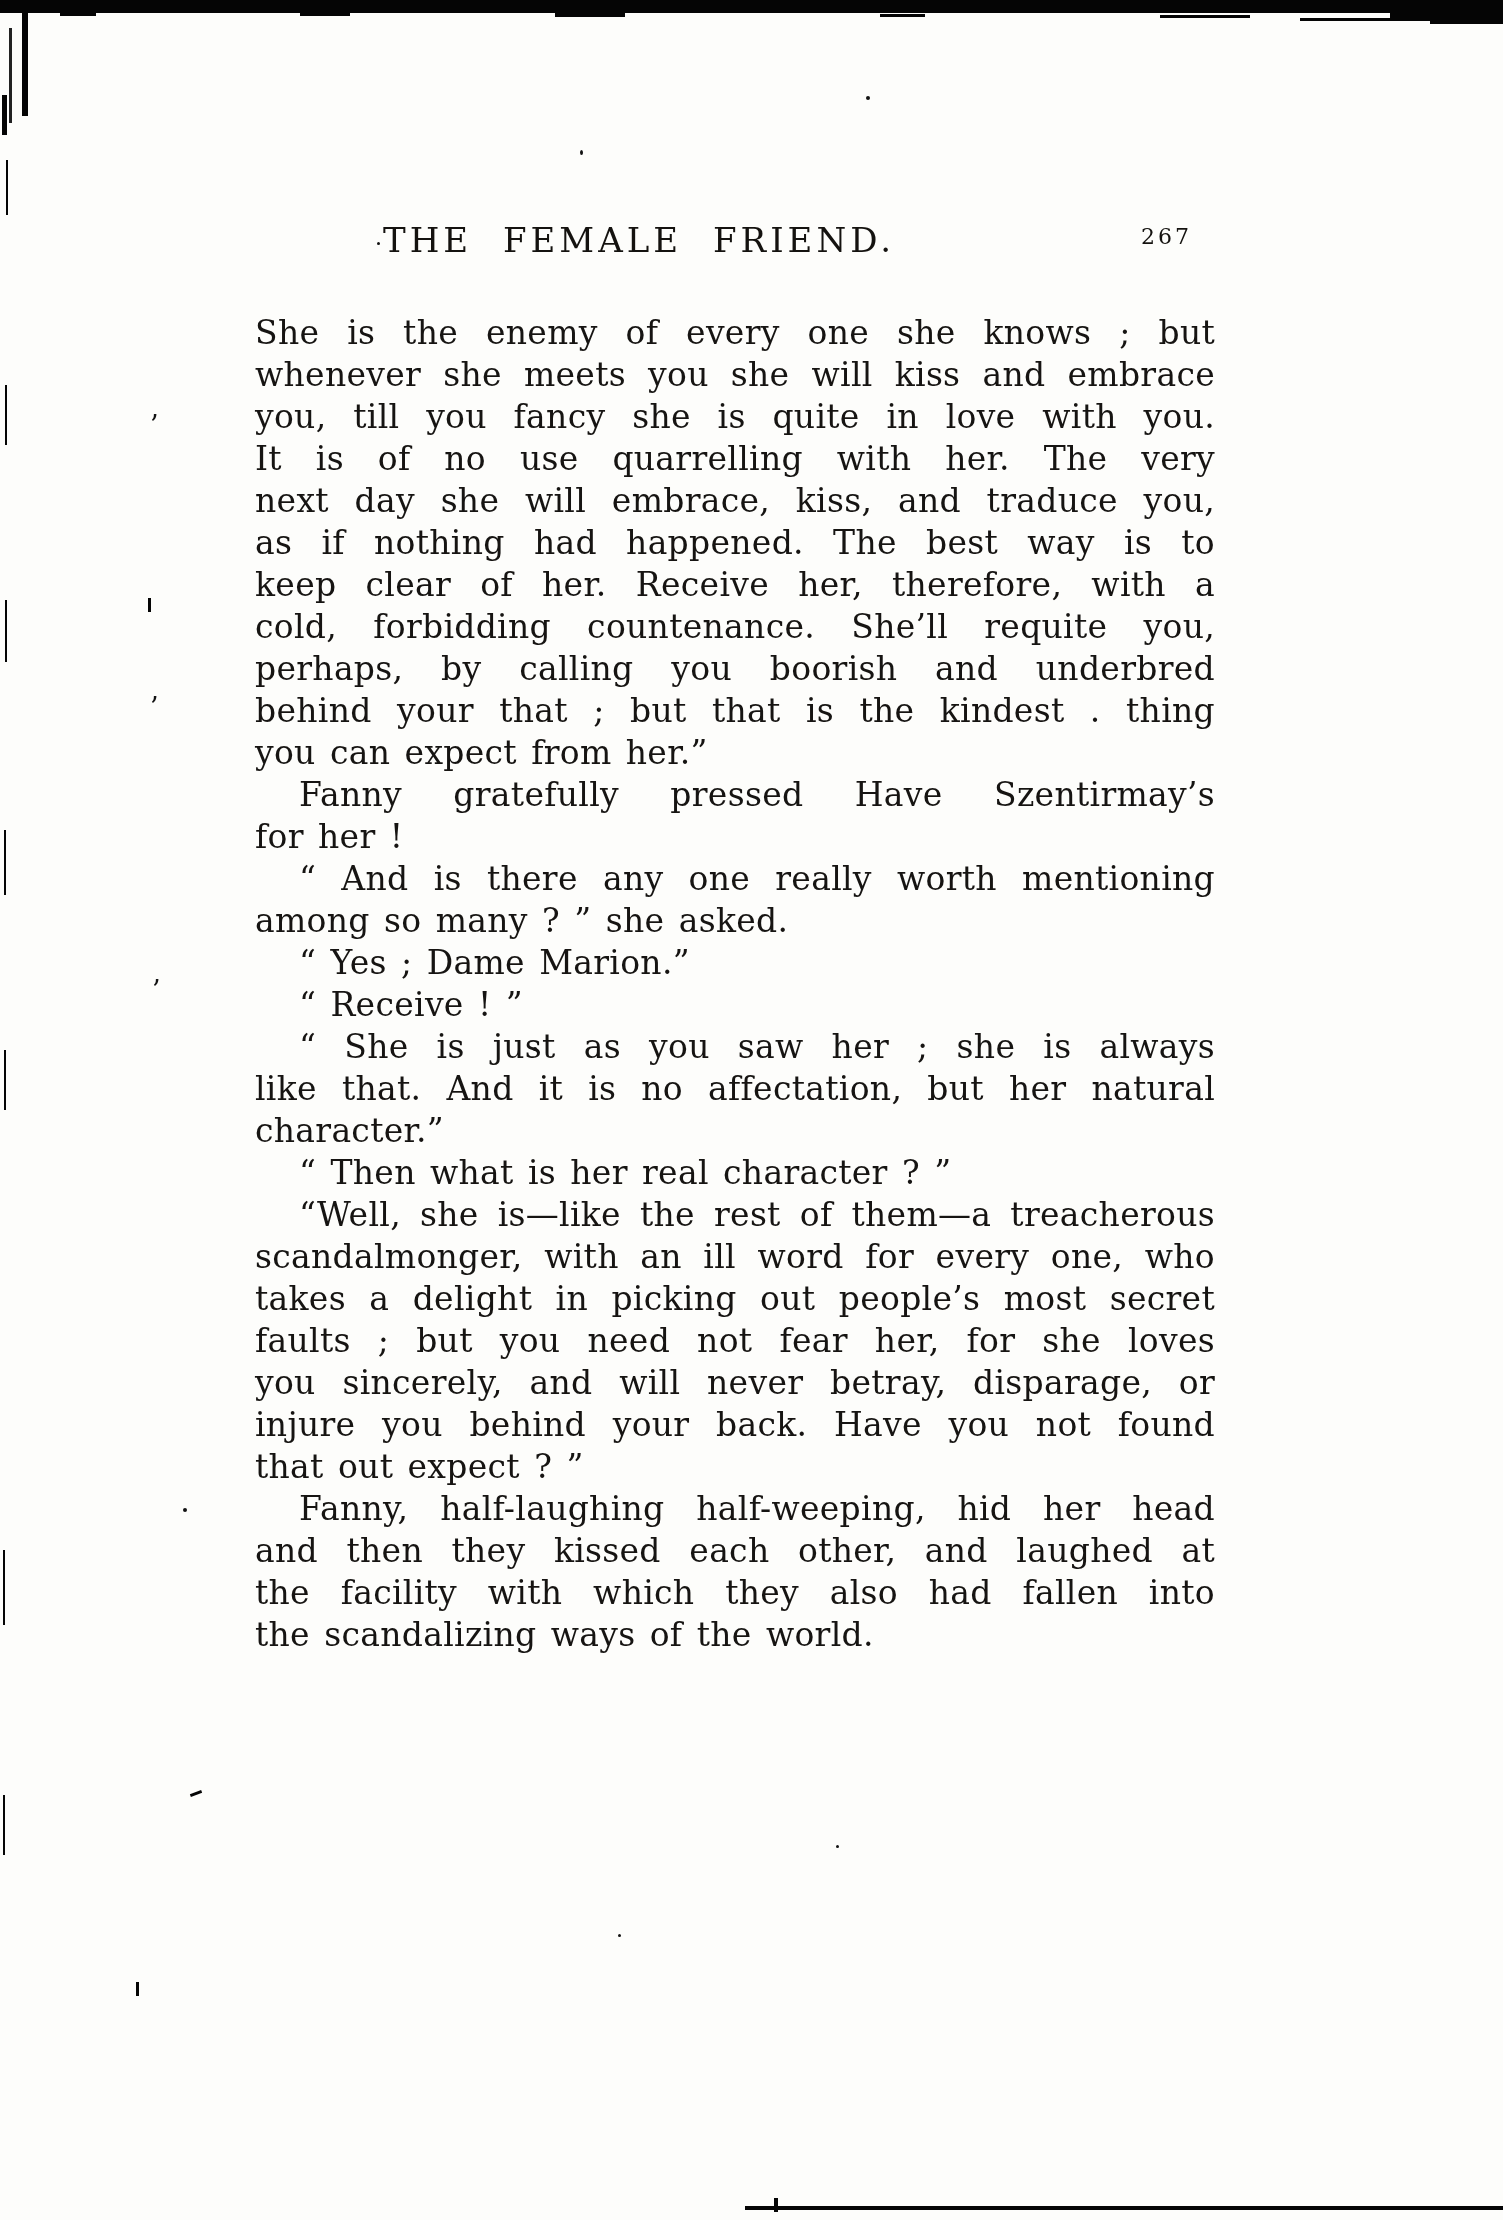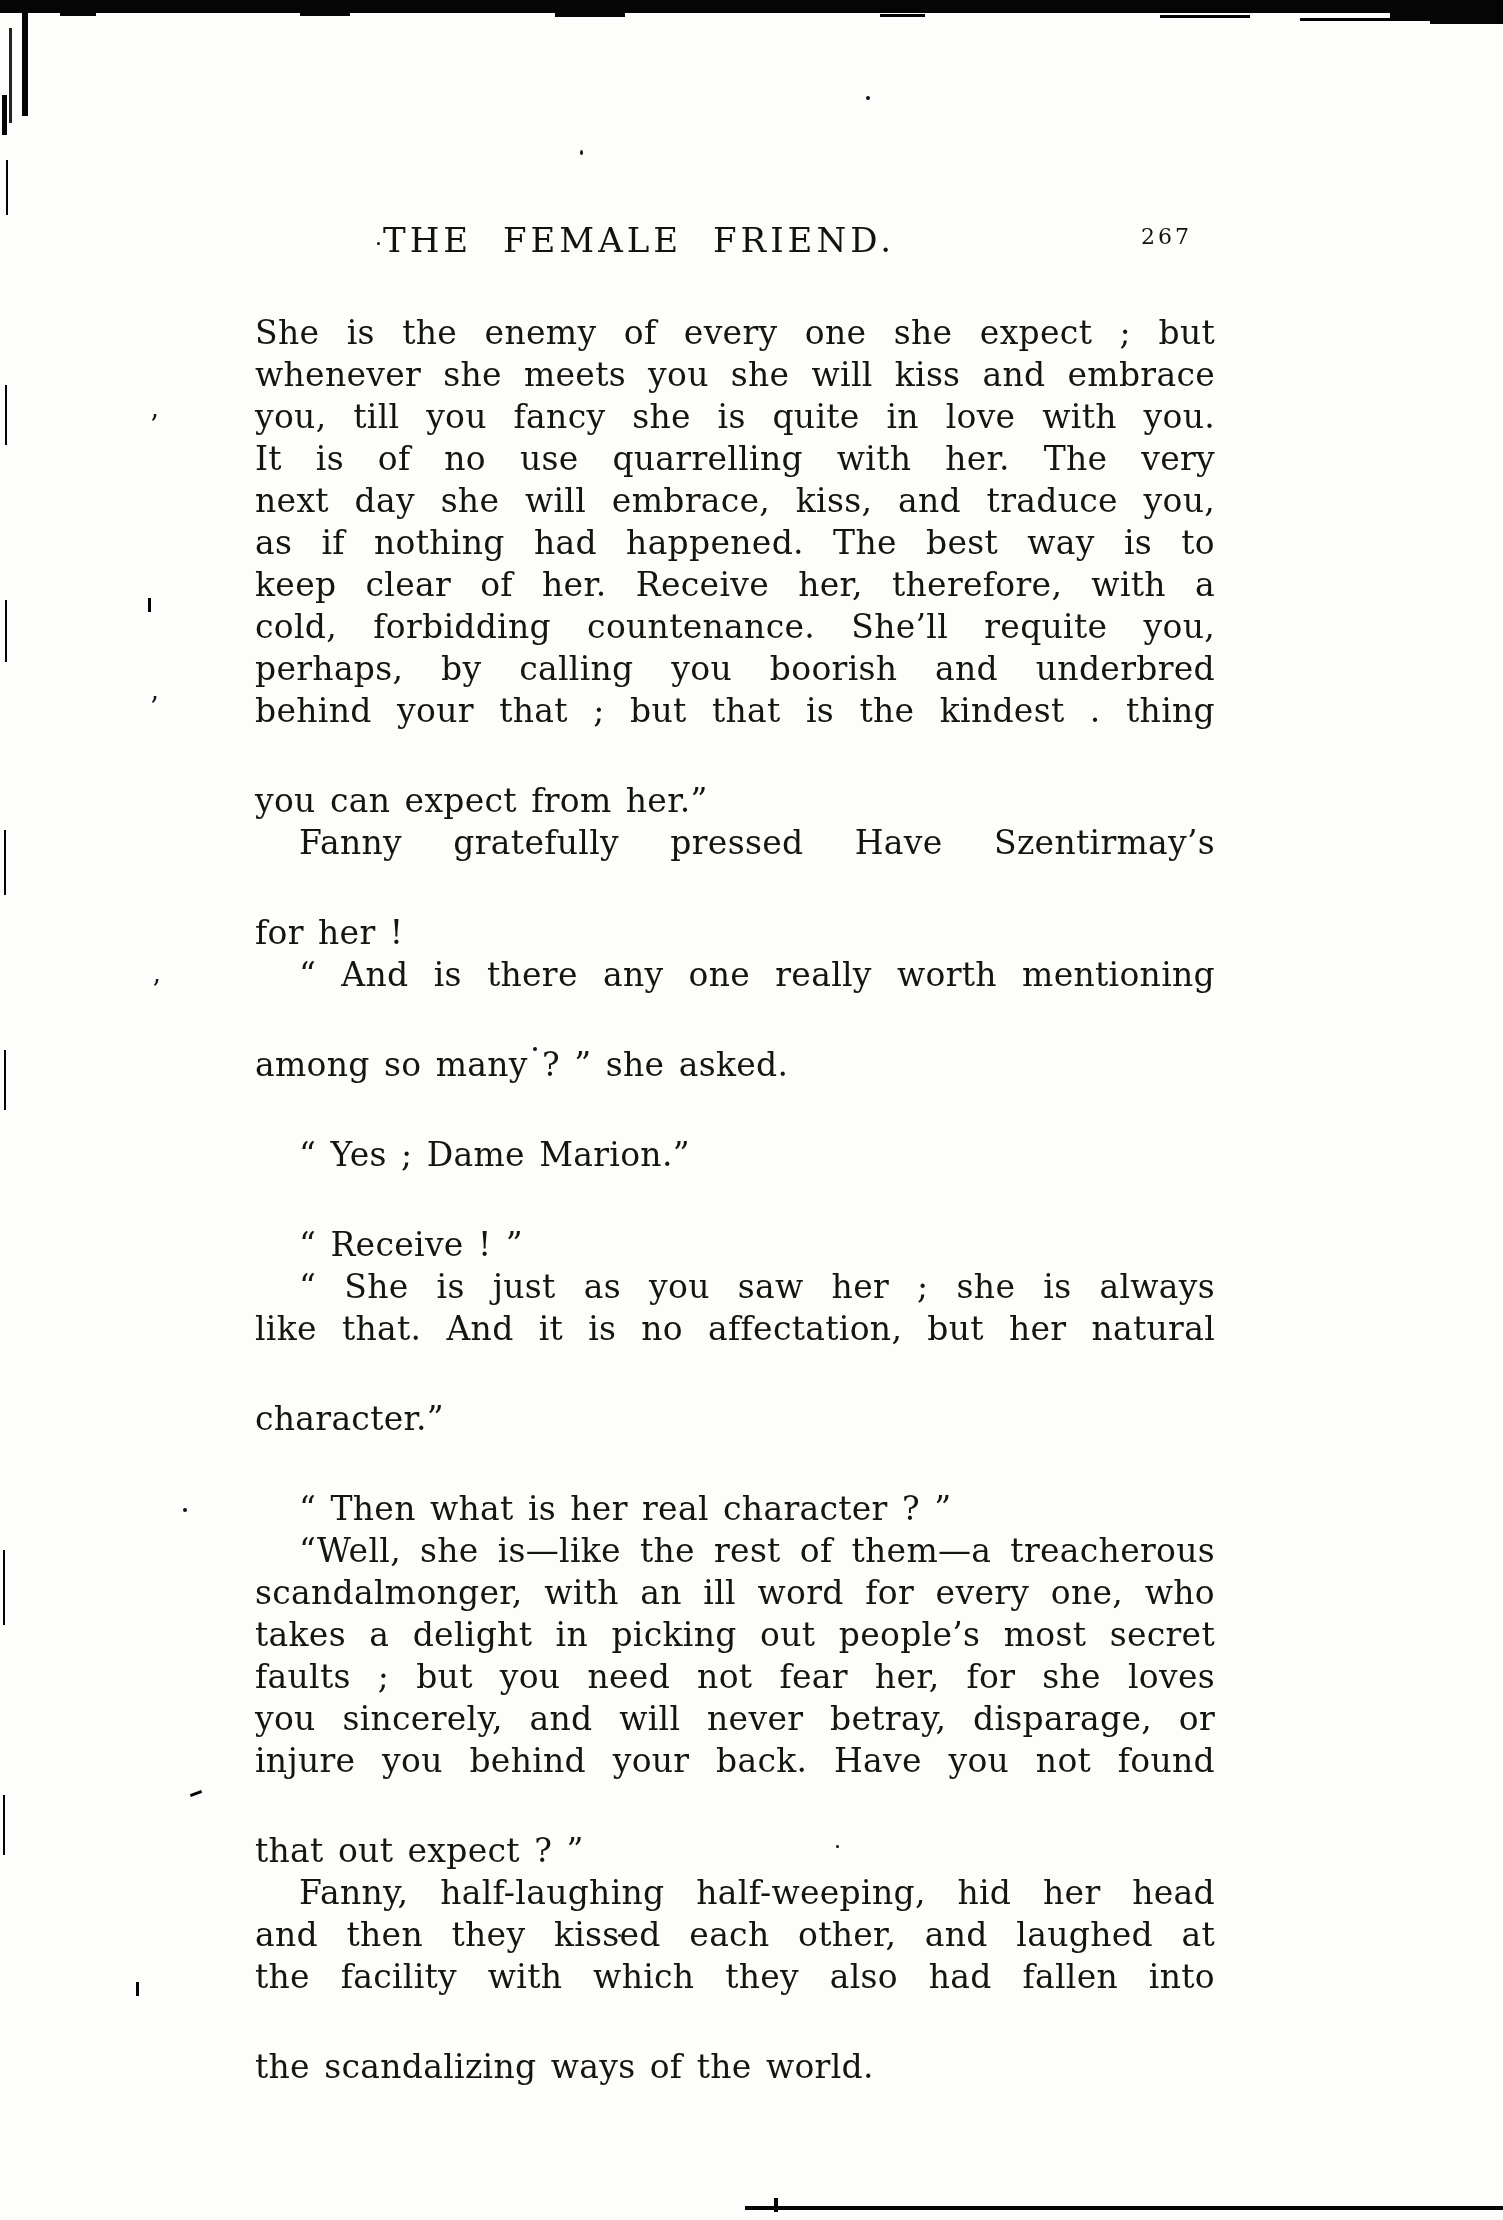--- a/index.html
+++ b/index.html
@@ -23,21 +23,21 @@
     font-size:22px; letter-spacing:3px; color:#14120f;
   }
   
   .text-column { position:absolute; left:255px; top:312px; width:960px; }
   .line {
     font-size:33px; line-height:42px; height:42px;
     text-align:justify; text-align-last:justify;
     word-spacing:3.5px; letter-spacing:0.3px;
     white-space:normal;
   }
-  .line.last { text-align-last:left;margin-top:48px; }
+  .line.last { text-align-last:left; }
   .par.indent .line:first-child { text-indent:44px; }
   
   .abs { position:absolute; background:#050505; }
   .dot { position:absolute; background:#121212; border-radius:50%; }
   .comma {
     position:absolute; font-size:27px; color:#121212; line-height:1;
     font-family:"DejaVu Serif",serif;
   }
 </style>
 </head>
@@ -84,21 +84,21 @@
   <div class="abs" style="left:745px;top:2206px;width:758px;height:4px;"></div>
 
   <div class="header">
     <span class="running-title">THE FEMALE FRIEND.</span>
     <span class="page-number">267</span>
   </div>
 
   <div class="text-column">
 
     <div class="par">
-      <div class="line">She is the enemy of every one she expect ; but</div>
+      <div class="line">She is the enemy of every one she knows ; but</div>
       <div class="line">whenever she meets you she will kiss and embrace</div>
       <div class="line">you, till you fancy she is quite in love with you.</div>
       <div class="line">It is of no use quarrelling with her. The very</div>
       <div class="line">next day she will embrace, kiss, and traduce you,</div>
       <div class="line">as if nothing had happened. The best way is to</div>
       <div class="line">keep clear of her. Receive her, therefore, with a</div>
       <div class="line">cold, forbidding countenance. She’ll requite you,</div>
       <div class="line">perhaps, by calling you boorish and underbred</div>
       <div class="line">behind your that ; but that is the kindest . thing</div>
       <div class="line last">you can expect from her.”</div>

